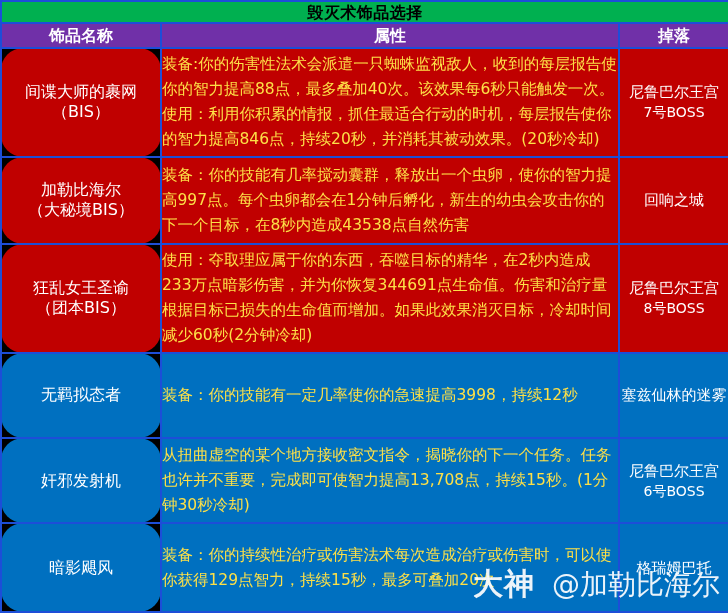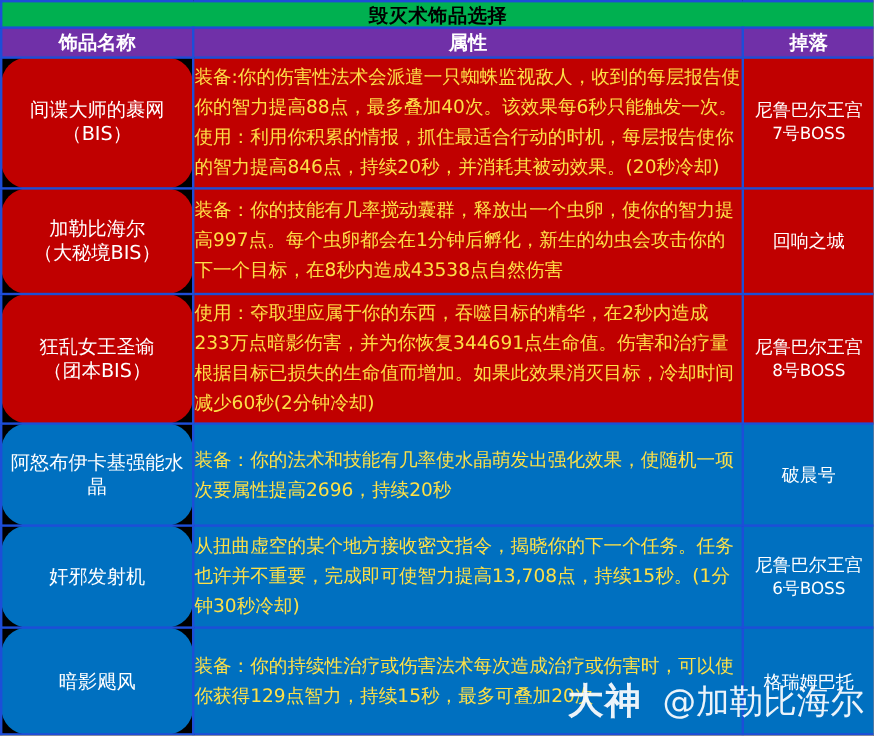--- a/index.html
+++ b/index.html
@@ -154,26 +154,26 @@
           <td class="c-drop"><span class="drop-main">回响之城</span></td>
         </tr>
         <tr class="row-red" style="height: 82px;">
           <td class="c-name">
             <span class="name-sub">狂乱女王圣谕</span>
             <span class="name-sub">（团本BIS）</span>
           </td>
           <td class="c-attr">使用：夺取理应属于你的东西，吞噬目标的精华，在2秒内造成233万点暗影伤害，并为你恢复344691点生命值。伤害和治疗量根据目标已损失的生命值而增加。如果此效果消灭目标，冷却时间减少60秒(2分钟冷却)</td>
           <td class="c-drop"><span class="drop-main">尼鲁巴尔王宫</span><span class="drop-sub">8号BOSS</span></td>
         </tr>
-        <tr class="row-blue" style="height: 79px;">
+        <tr class="row-blue" style="height: 80px;">
           <td class="c-name">
-            <span class="name-sub">阿怒布伊卡基强能水晶</span>
+            <span class="name-sub">无羁拟态者</span>
           </td>
-          <td class="c-attr">装备：你的法术和技能有几率使水晶萌发出强化效果，使随机一项次要属性提高2696，持续20秒</td>
-          <td class="c-drop"><span class="drop-main">破晨号</span></td>
+          <td class="c-attr">装备：你的技能有一定几率使你的急速提高3998，持续12秒</td>
+          <td class="c-drop"><span class="drop-main">塞兹仙林的迷雾</span></td>
         </tr>
         <tr class="row-blue" style="height: 80px;">
           <td class="c-name">
             <span class="name-sub">奸邪发射机</span>
           </td>
           <td class="c-attr">从扭曲虚空的某个地方接收密文指令，揭晓你的下一个任务。任务也许并不重要，完成即可使智力提高13,708点，持续15秒。(1分钟30秒冷却)</td>
           <td class="c-drop"><span class="drop-main">尼鲁巴尔王宫</span><span class="drop-sub">6号BOSS</span></td>
         </tr>
         <tr class="row-blue" style="height: 83px;">
           <td class="c-name">

